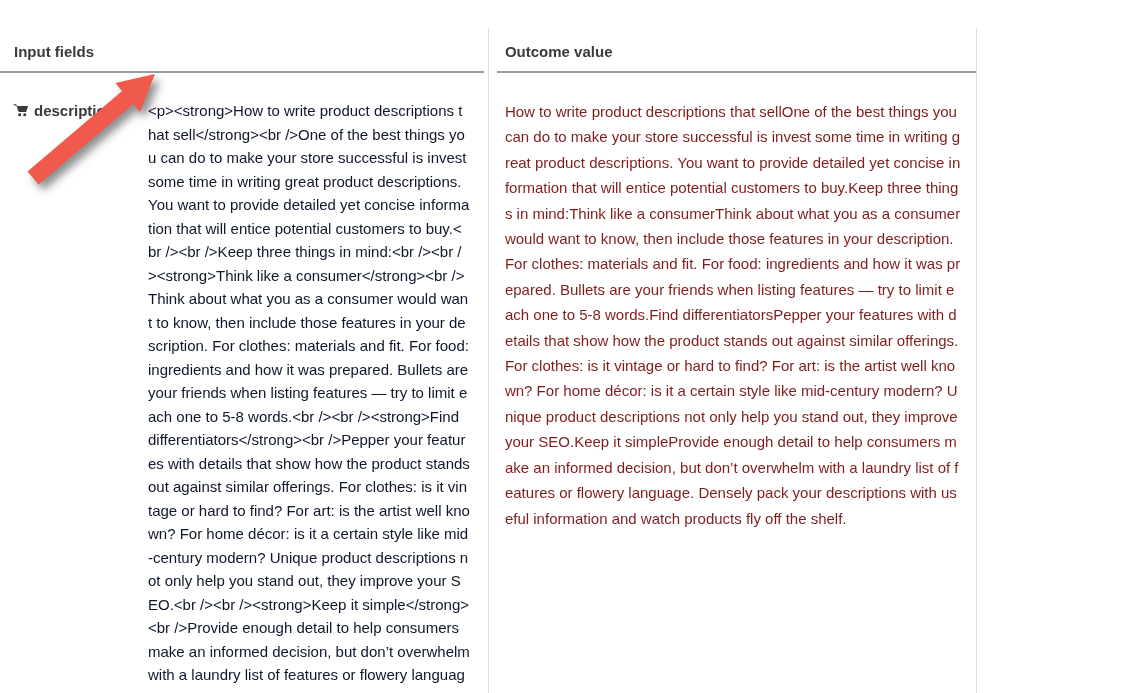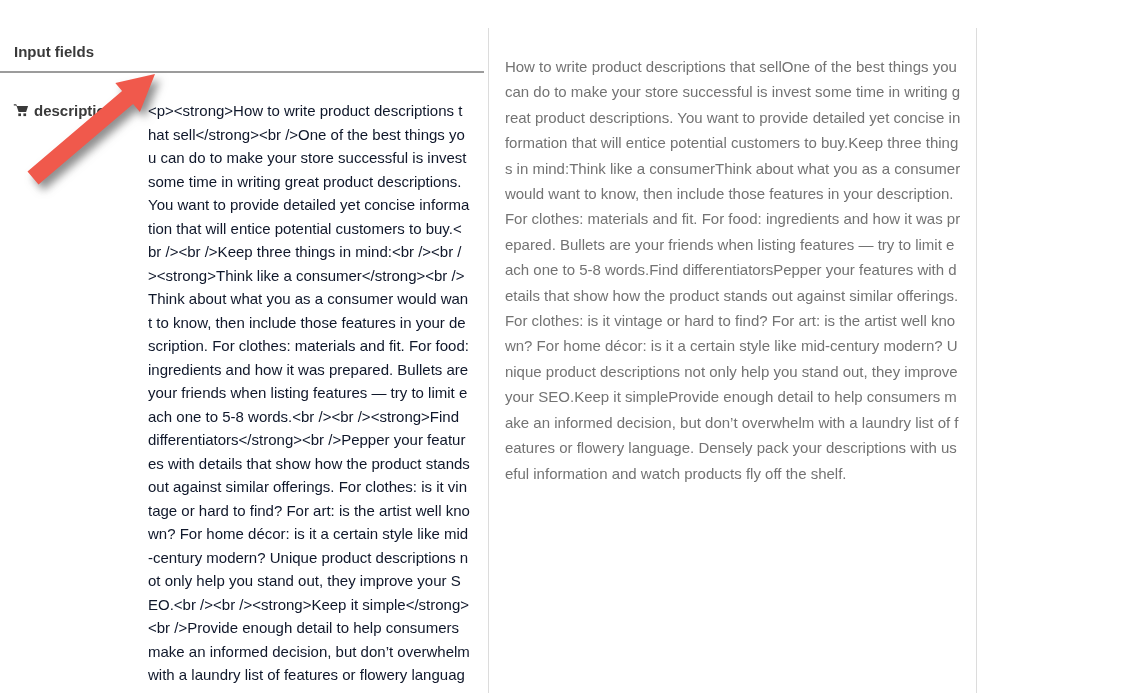--- a/index.html
+++ b/index.html
@@ -60,21 +60,21 @@
     flex: 1;
     color: #0f172a;
     line-height: 23.5px;
     word-break: break-all;
   }
 
   .right-body { padding: 26px 14px 20px 16px; }
 
   .outcome-text {
     font-size: 15px;
-    color: #737373;
+    color: #7f1d1d;
     line-height: 25.4px;
     word-break: break-all;
   }
 
   .arrow-layer {
     position: absolute;
     left: 25px;
     top: 64px;
     width: 140px;
     height: 130px;
@@ -98,20 +98,21 @@
               <rect x="5.3" y="10.4" width="2.7" height="2.7" fill="#3a3a3a"></rect>
               <rect x="10.4" y="10.4" width="2.7" height="2.7" fill="#3a3a3a"></rect>
             </svg>
           </span><span>description:</span>
         </div>
         <div class="field-value">&lt;p&gt;&lt;strong&gt;How to write product descriptions that sell&lt;/strong&gt;&lt;br /&gt;One of the best things you can do to make your store successful is invest some time in writing great product descriptions. You want to provide detailed yet concise information that will entice potential customers to buy.&lt;br /&gt;&lt;br /&gt;Keep three things in mind:&lt;br /&gt;&lt;br /&gt;&lt;strong&gt;Think like a consumer&lt;/strong&gt;&lt;br /&gt;Think about what you as a consumer would want to know, then include those features in your description. For clothes: materials and fit. For food: ingredients and how it was prepared. Bullets are your friends when listing features — try to limit each one to 5-8 words.&lt;br /&gt;&lt;br /&gt;&lt;strong&gt;Find differentiators&lt;/strong&gt;&lt;br /&gt;Pepper your features with details that show how the product stands out against similar offerings. For clothes: is it vintage or hard to find? For art: is the artist well known? For home décor: is it a certain style like mid-century modern? Unique product descriptions not only help you stand out, they improve your SEO.&lt;br /&gt;&lt;br /&gt;&lt;strong&gt;Keep it simple&lt;/strong&gt;&lt;br /&gt;Provide enough detail to help consumers make an informed decision, but don’t overwhelm with a laundry list of features or flowery language. Densely pack your descriptions with useful information and watch products fly off the shelf.&lt;/p&gt;</div>
       </div>
     </div>
 
     <div class="col col-right">
+      <div class="col-header">Outcome value</div>
       <div class="right-body">
         <div class="outcome-text">How to write product descriptions that sellOne of the best things you can do to make your store successful is invest some time in writing great product descriptions. You want to provide detailed yet concise information that will entice potential customers to buy.Keep three things in mind:Think like a consumerThink about what you as a consumer would want to know, then include those features in your description. For clothes: materials and fit. For food: ingredients and how it was prepared. Bullets are your friends when listing features — try to limit each one to 5-8 words.Find differentiatorsPepper your features with details that show how the product stands out against similar offerings. For clothes: is it vintage or hard to find? For art: is the artist well known? For home décor: is it a certain style like mid-century modern? Unique product descriptions not only help you stand out, they improve your SEO.Keep it simpleProvide enough detail to help consumers make an informed decision, but don’t overwhelm with a laundry list of features or flowery language. Densely pack your descriptions with useful information and watch products fly off the shelf.</div>
       </div>
     </div>
 
   </div>
 
   <div class="arrow-layer">
     <svg width="140" height="130" viewBox="0 0 140 130" aria-hidden="true">
       <polygon points="13.5,120.5 108.1,39.9 114.9,47.9 130,10 90.3,18.9 97.1,26.9 2.5,107.5" fill="#f0594c"></polygon>

